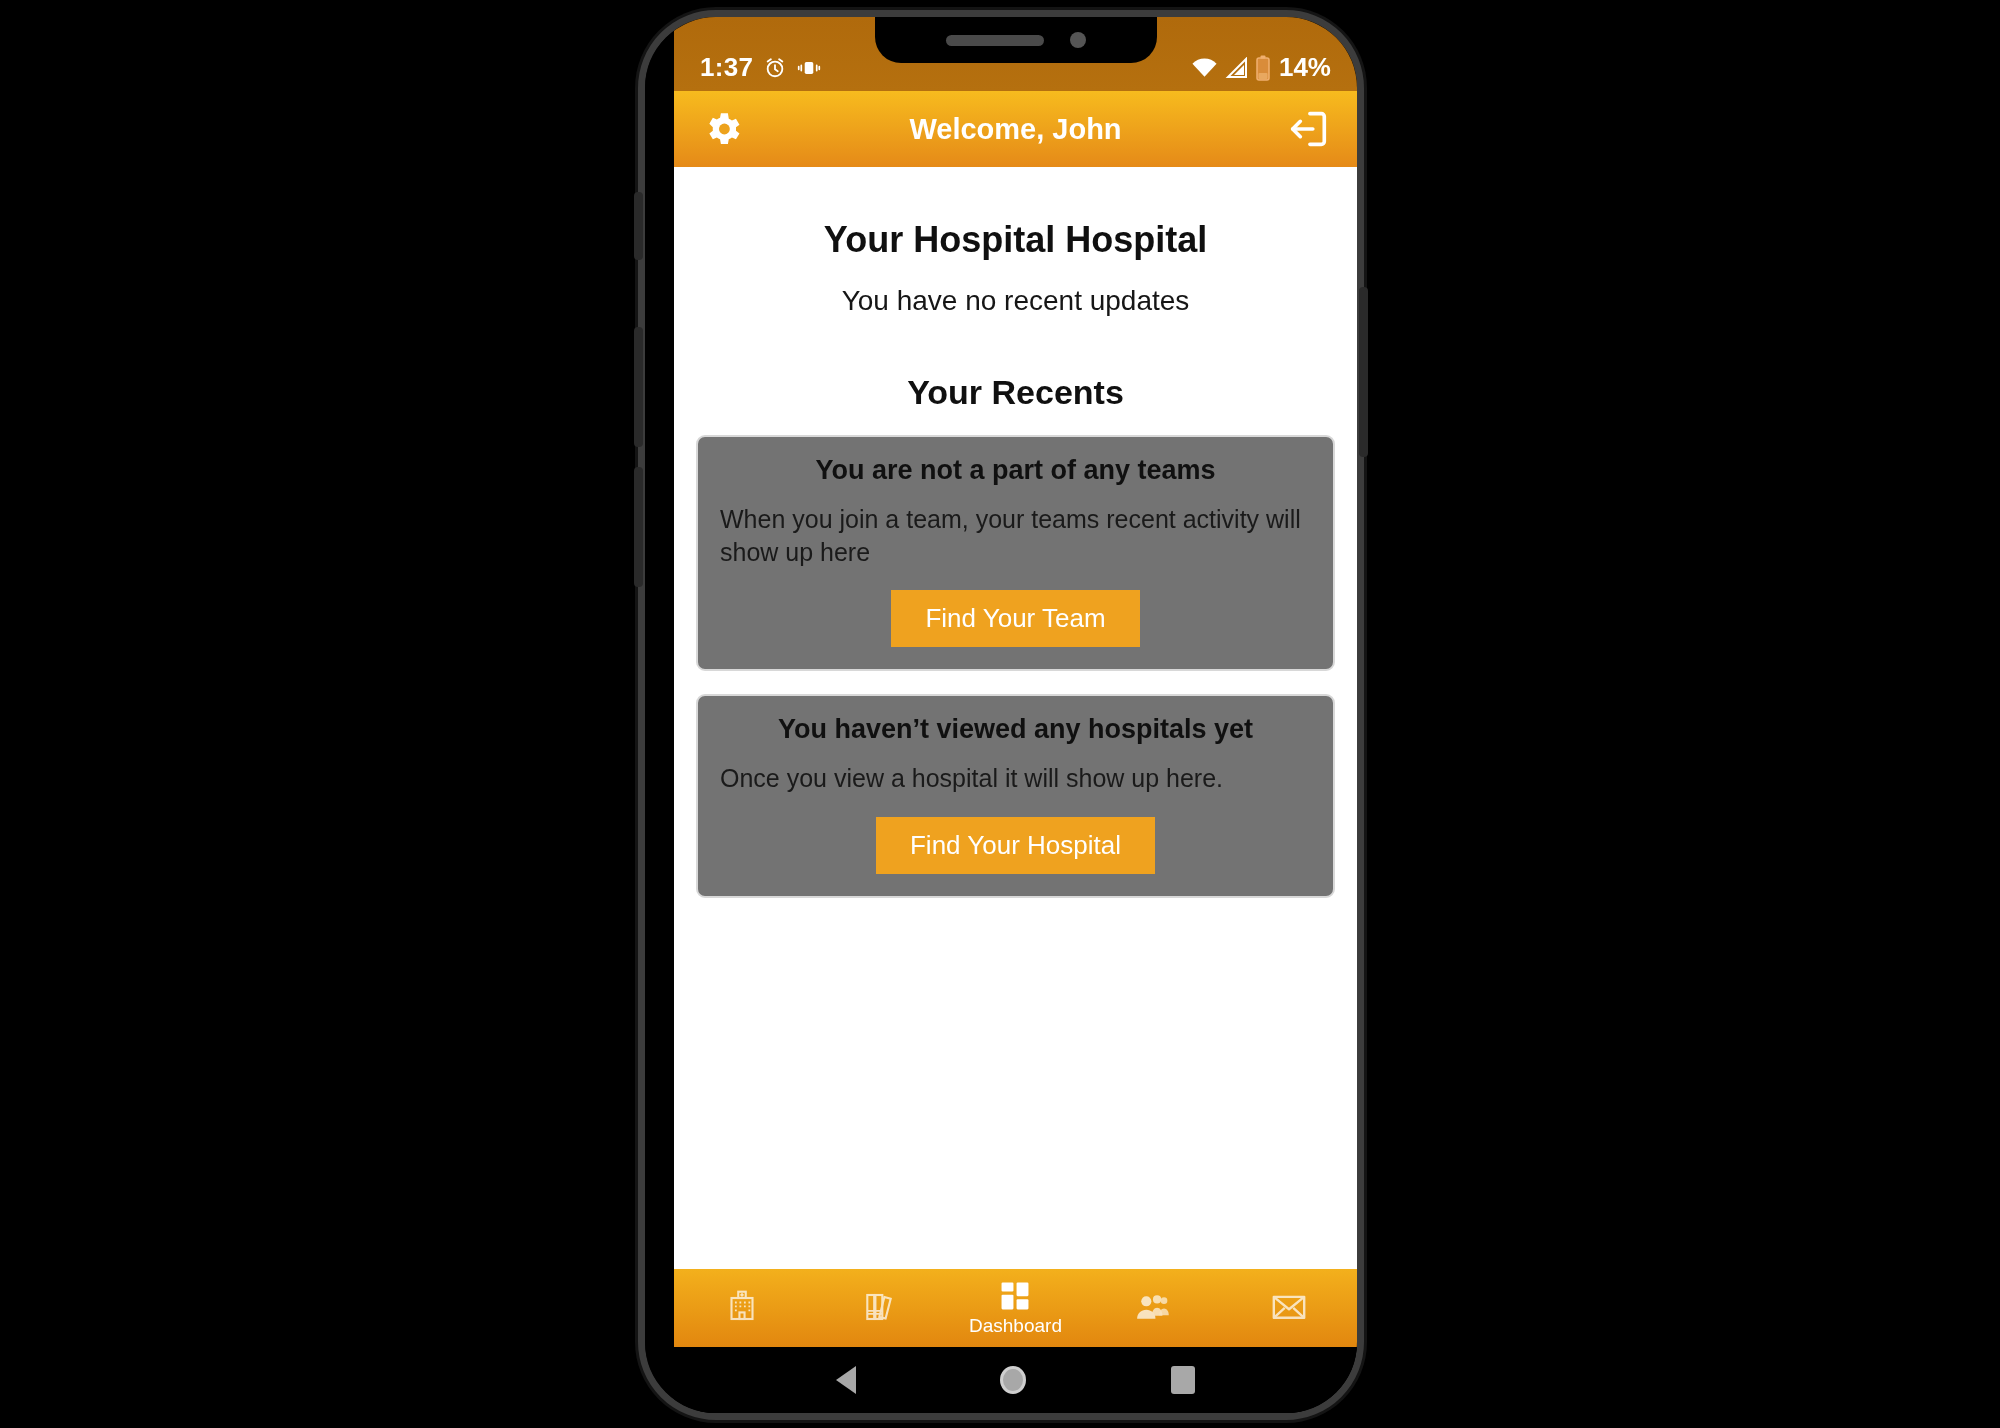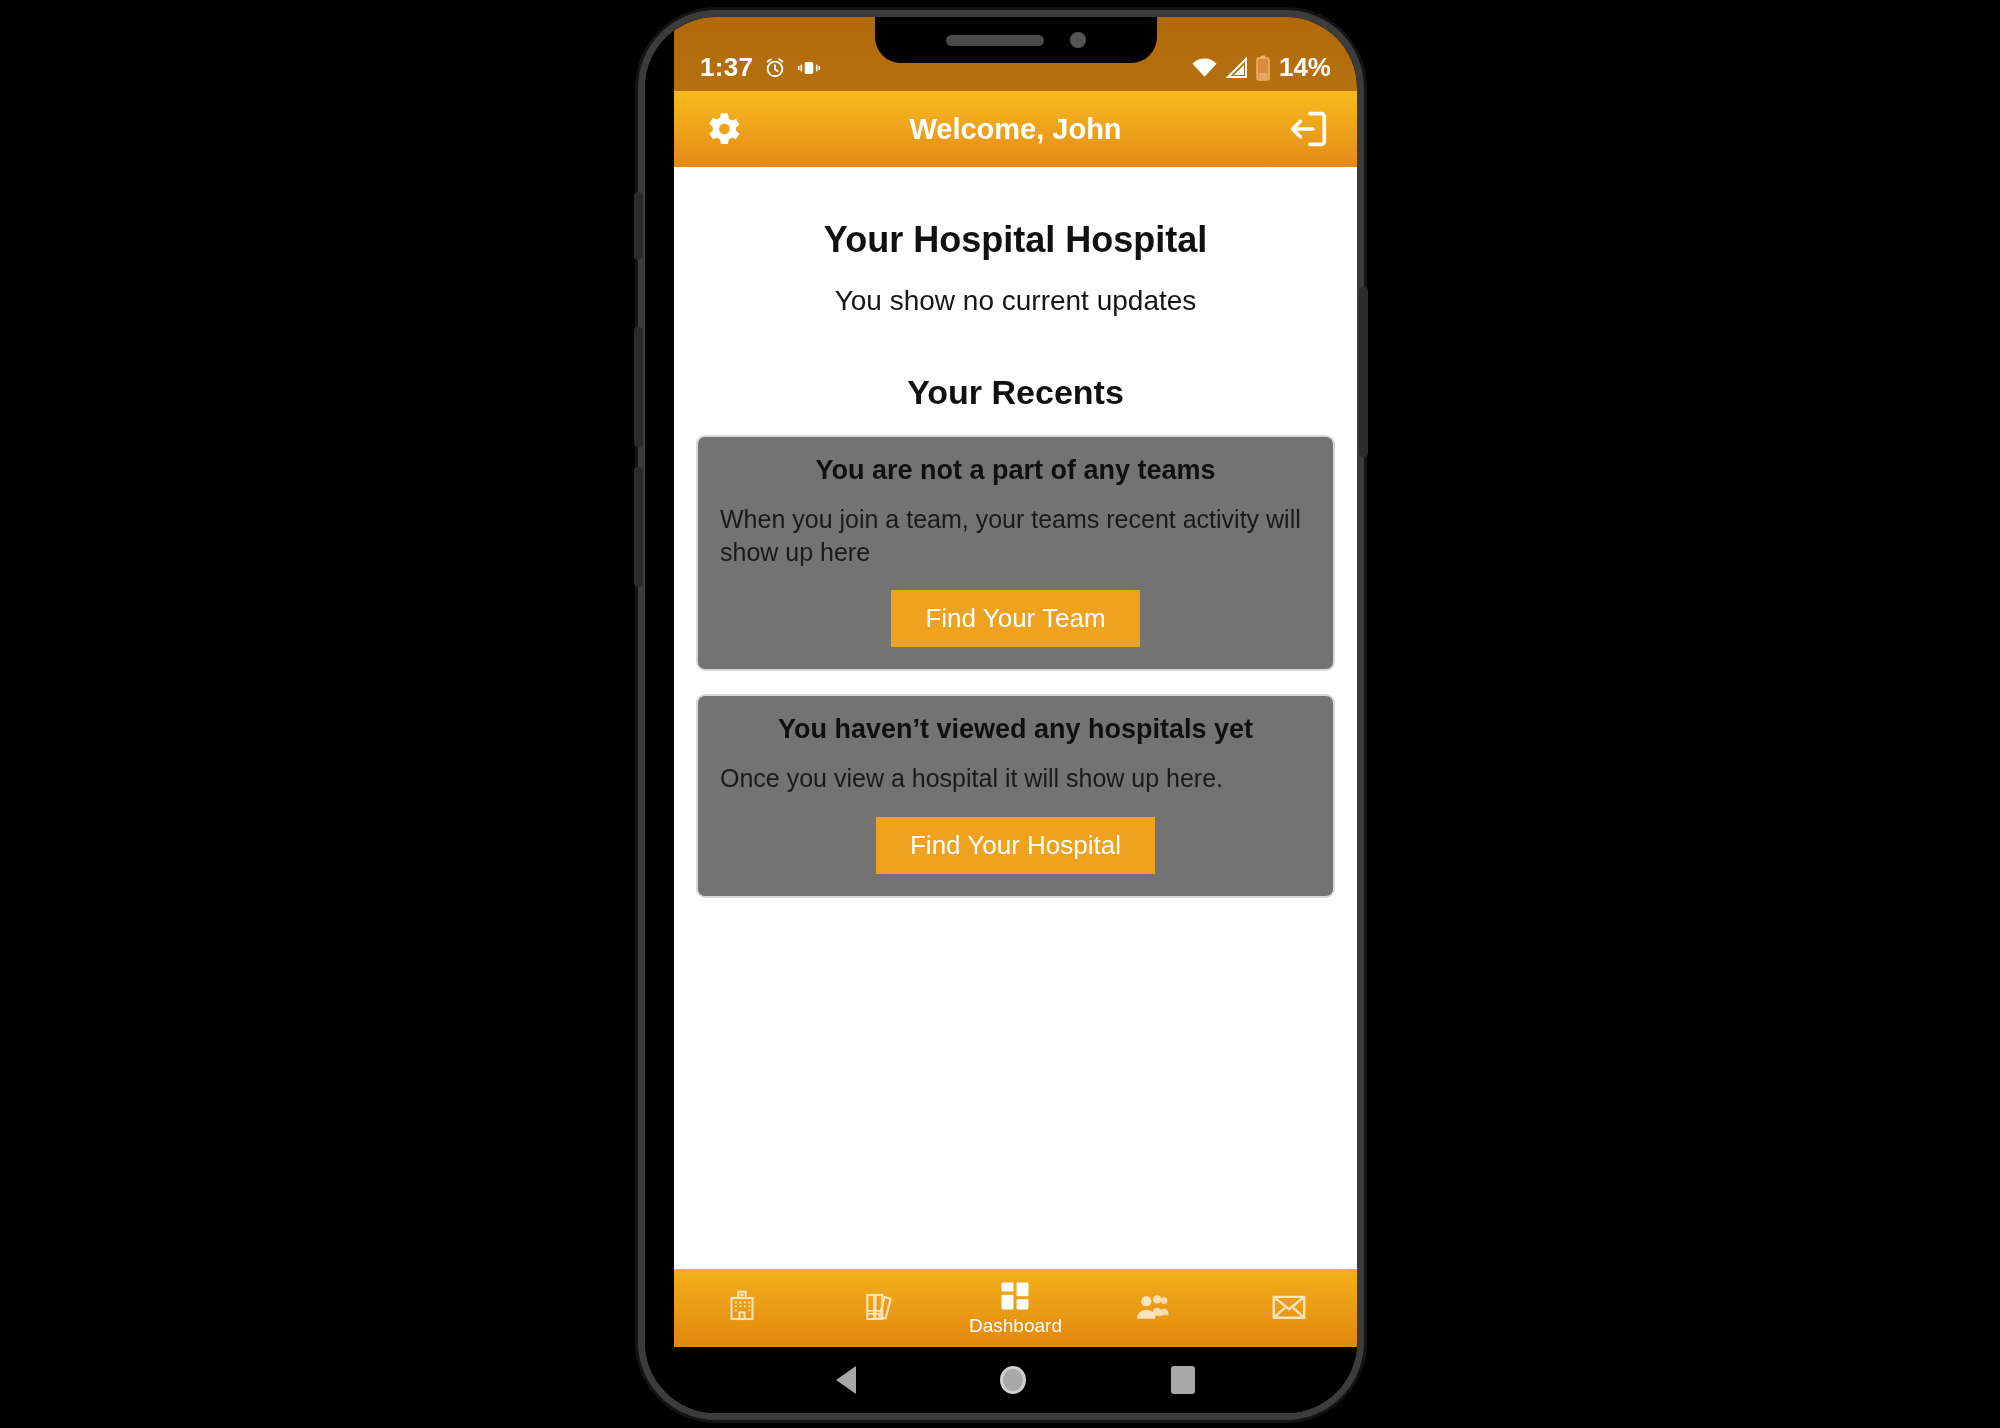--- a/index.html
+++ b/index.html
@@ -330,21 +330,21 @@
               <path d="M14.5 12H4"></path>
               <path d="M8 8l-4 4 4 4"></path>
             </svg>
           </span>
         </div>
       </div>
 
       <div class="app-body">
 
         <div class="sec-title">Your Hospital Hospital</div>
-        <div class="sec-sub">You show no current updates</div>
+        <div class="sec-sub">You have no recent updates</div>
 
         <div class="sec-title-2">Your Recents</div>
 
         <div class="card">
           <div class="card-title">You are not a part of any teams</div>
           <div class="card-text">When you join a team, your teams recent activity will show up here</div>
           <div class="card-btn-wrap">
             <button class="card-btn">Find Your Team</button>
           </div>
         </div>

